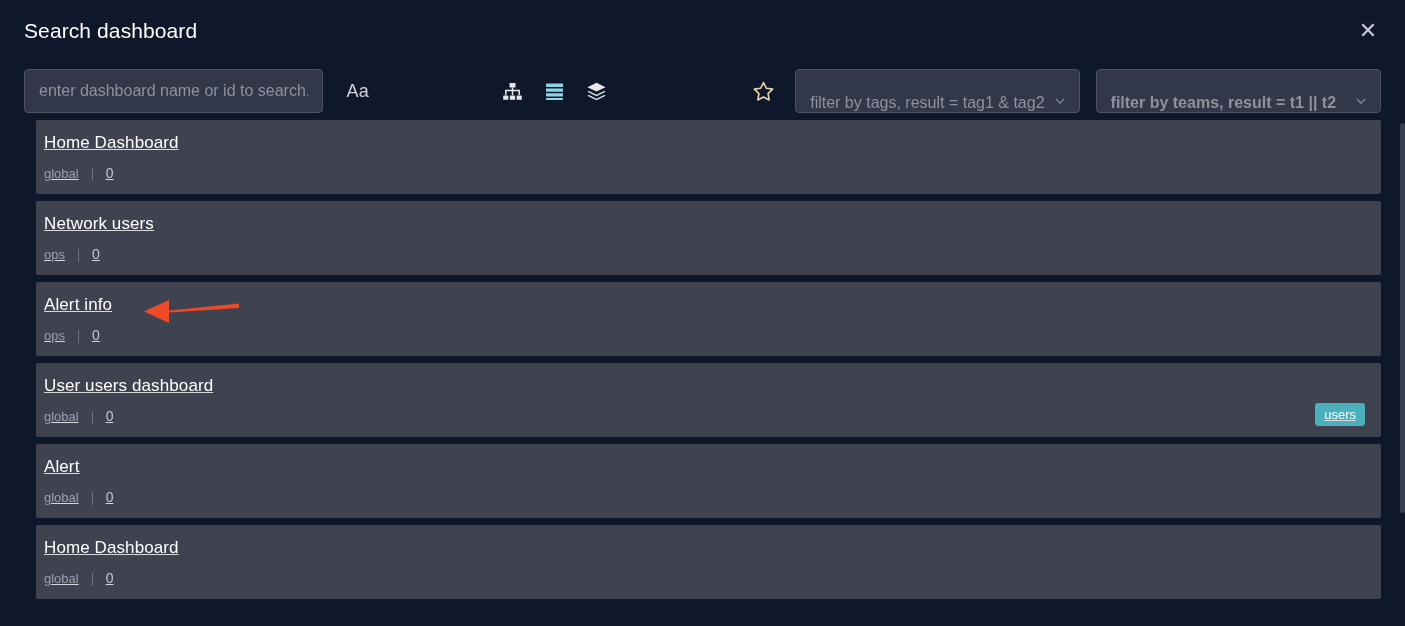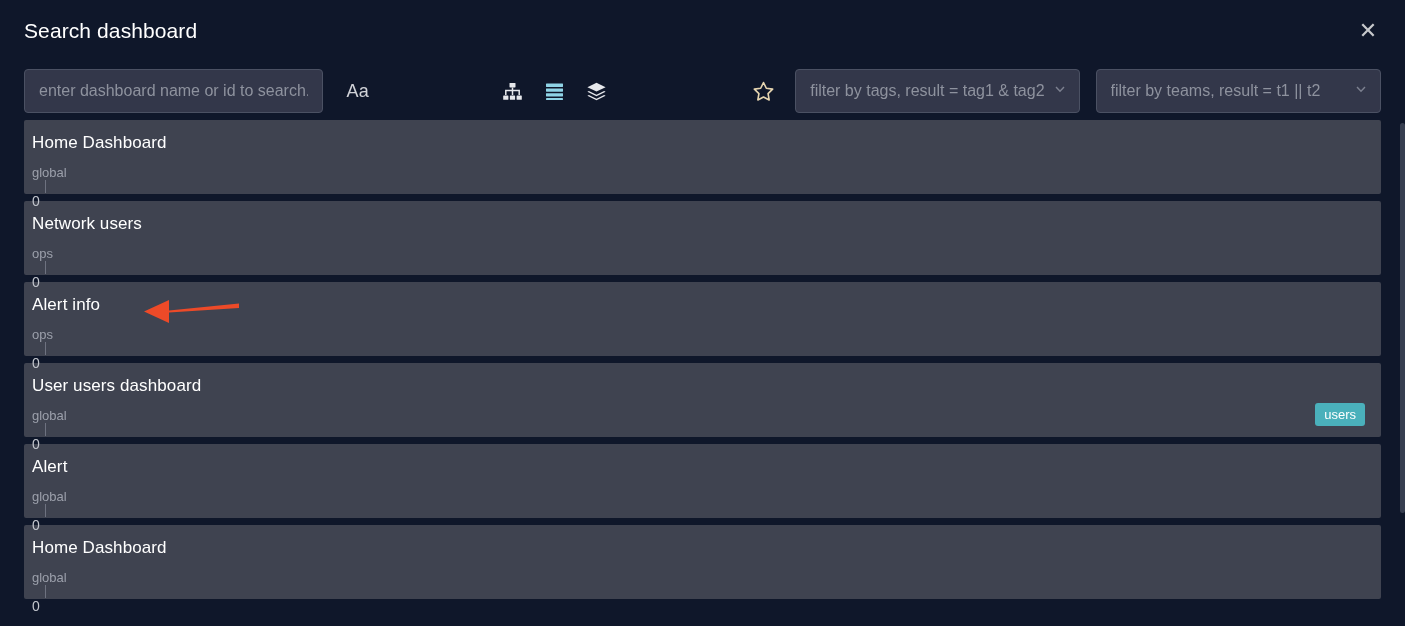--- a/index.html
+++ b/index.html
@@ -126,48 +126,49 @@
     align-items: center;
     line-height: 0;
   }
 
   .filter-select {
     height: 44px;
     background: #33374a;
     border: 1px solid #4b5163;
     border-radius: 4px;
     display: flex;
-    align-items: center;
+    align-items: flex-end;
     justify-content: space-between;
     padding: 0 12px 0 14px;
     cursor: pointer;
     position: relative;
   }
   .filter-tags { width: 298px; margin-left: 18px; }
-  .filter-teams { width: 306px; margin-left: 16px; }
+  .filter-teams { width: 306px; margin-left: 16px; font-weight: bold; }
 
   .filter-placeholder {
     color: #8e929e;
     font-size: 16px;
     white-space: nowrap;
     overflow: hidden;
   }
 
   .chev {
     color: #7d8190;
     flex: 0 0 auto;
     margin-left: 8px;
   }
 
   
   .list-area {
     flex: 1 1 auto;
-    padding: 0 24px 0 24px;
+    padding: 0 24px 0 36px;
     overflow: hidden;
     position: relative;
+    text-decoration: underline;
   }
 
   .card {
     background: #3f4350;
     border-radius: 2px;
     height: 74px;
     padding: 12px 16px 0 8px;
     margin-bottom: 7px;
     display: flex;
     align-items: flex-start;
@@ -181,24 +182,23 @@
     font-size: 17px;
     color: #ffffff;
     font-weight: 400;
     line-height: 22px;
     letter-spacing: .1px;
   }
 
   .card-meta {
     margin-top: 11px;
     display: flex;
-    align-items: flex-start;
+    align-items: flex-end;
     font-size: 13px;
     color: #9ca0ab;
-    flex-direction: column;
   }
   .card-meta .sep {
     display: inline-block;
     width: 1px;
     height: 13px;
     background: #6e7280;
     margin: 0 13px;
   }
   .card-meta .count { color: #c3c6cd; font-size: 14px; }
 

